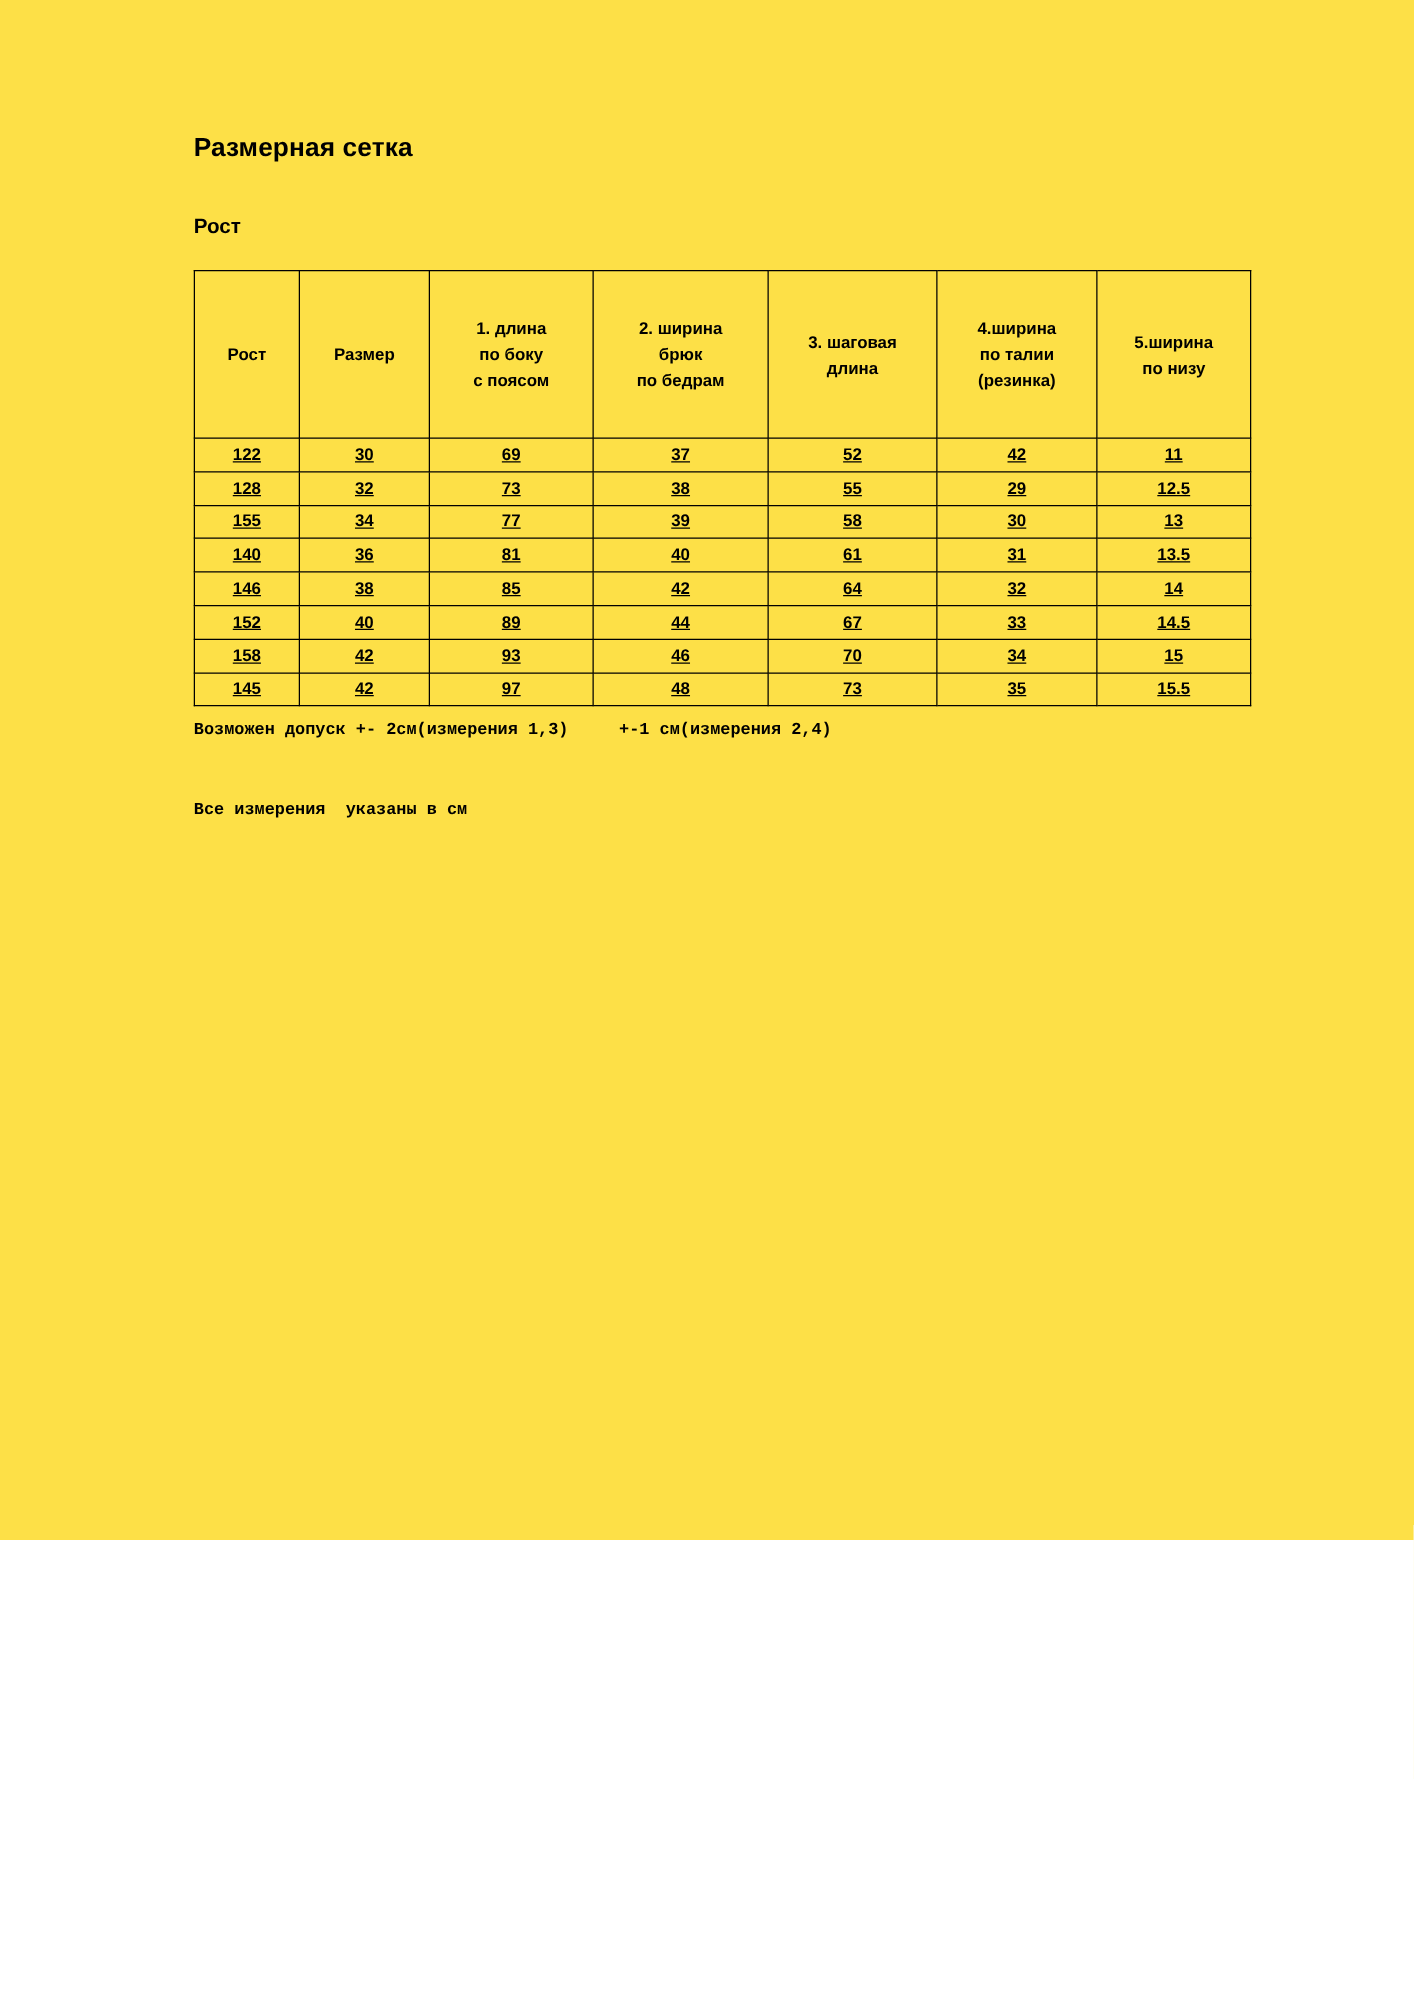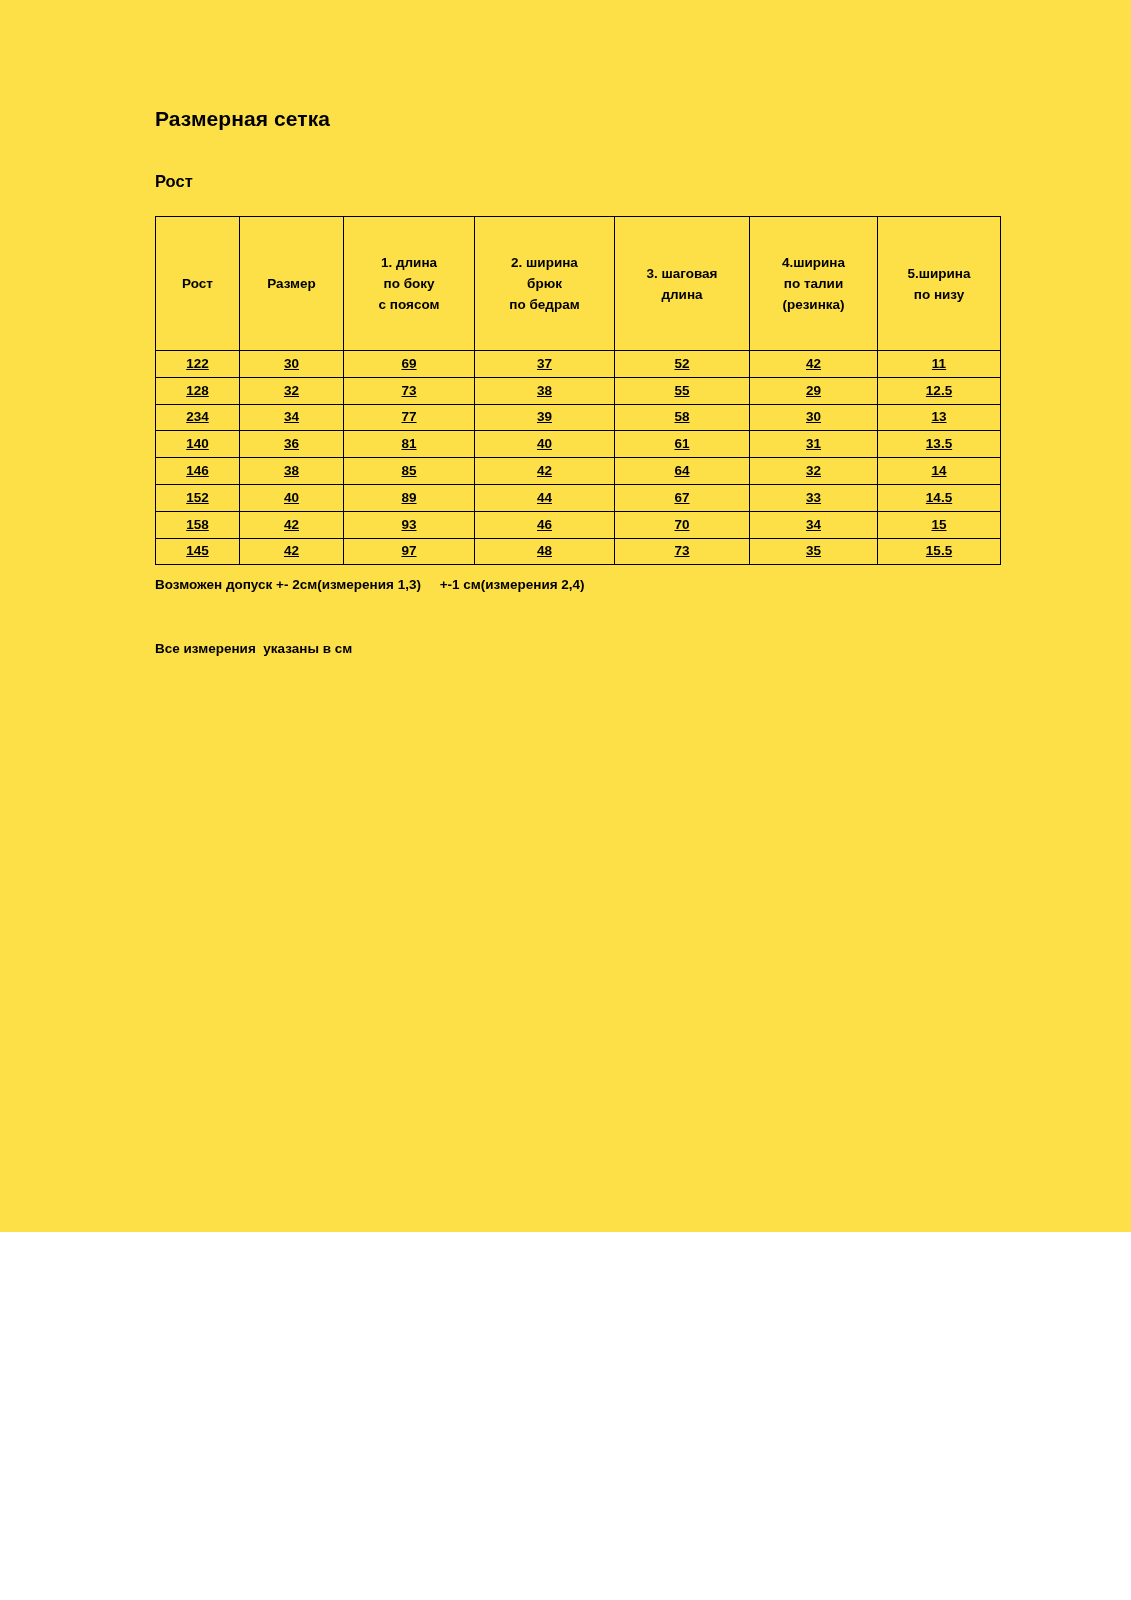--- a/index.html
+++ b/index.html
@@ -74,20 +74,21 @@
   .col-c3     { width: 135px; }
   .col-c4     { width: 128px; }
   .col-c5     { width: 123px; }
 
   .note {
     font-size: 13.5px;
     font-weight: bold;
     margin-top: 10px;
     line-height: 20px;
     white-space: pre;
+    font-family: Liberation Mono, monospace;
   }
   .note-2 {
     margin-top: 44px;
   }
 </style>
 </head>
 <body>
 
 <div class="page">
   <div class="content">
@@ -130,21 +131,21 @@
         <tr>
           <td>128</td>
           <td>32</td>
           <td>73</td>
           <td>38</td>
           <td>55</td>
           <td>29</td>
           <td>12.5</td>
         </tr>
         <tr>
-          <td>234</td>
+          <td>155</td>
           <td>34</td>
           <td>77</td>
           <td>39</td>
           <td>58</td>
           <td>30</td>
           <td>13</td>
         </tr>
         <tr>
           <td>140</td>
           <td>36</td>

